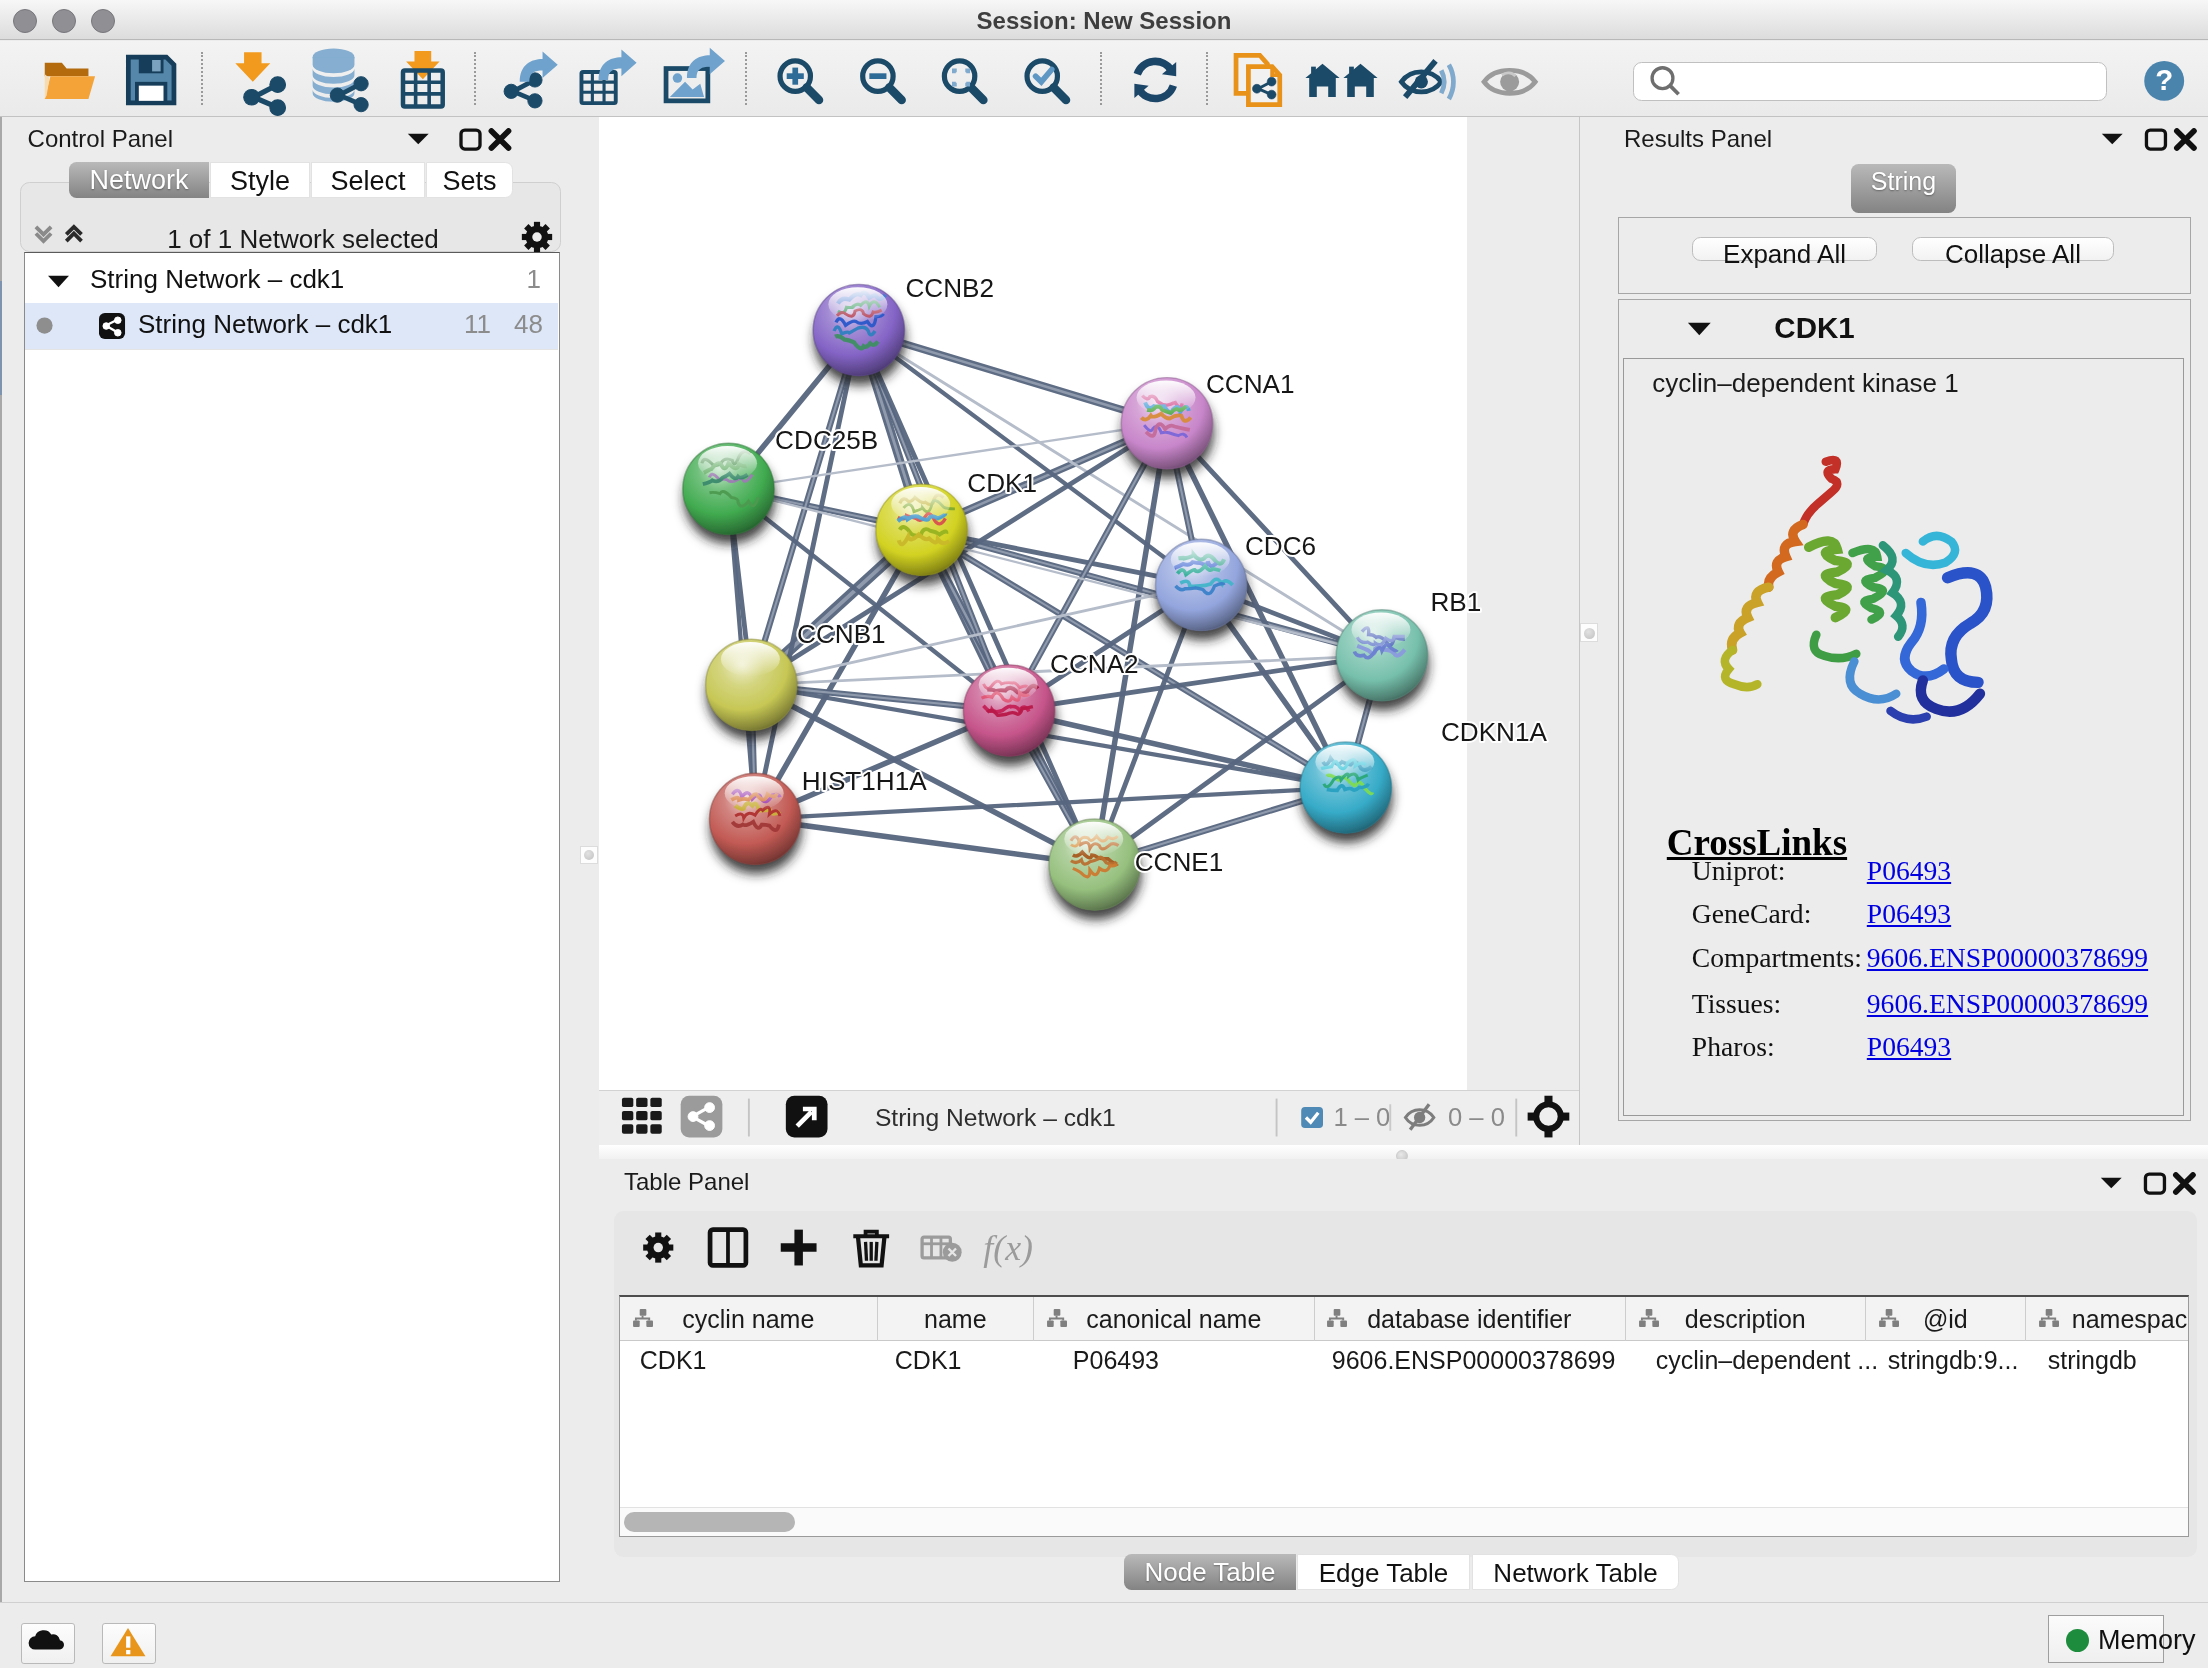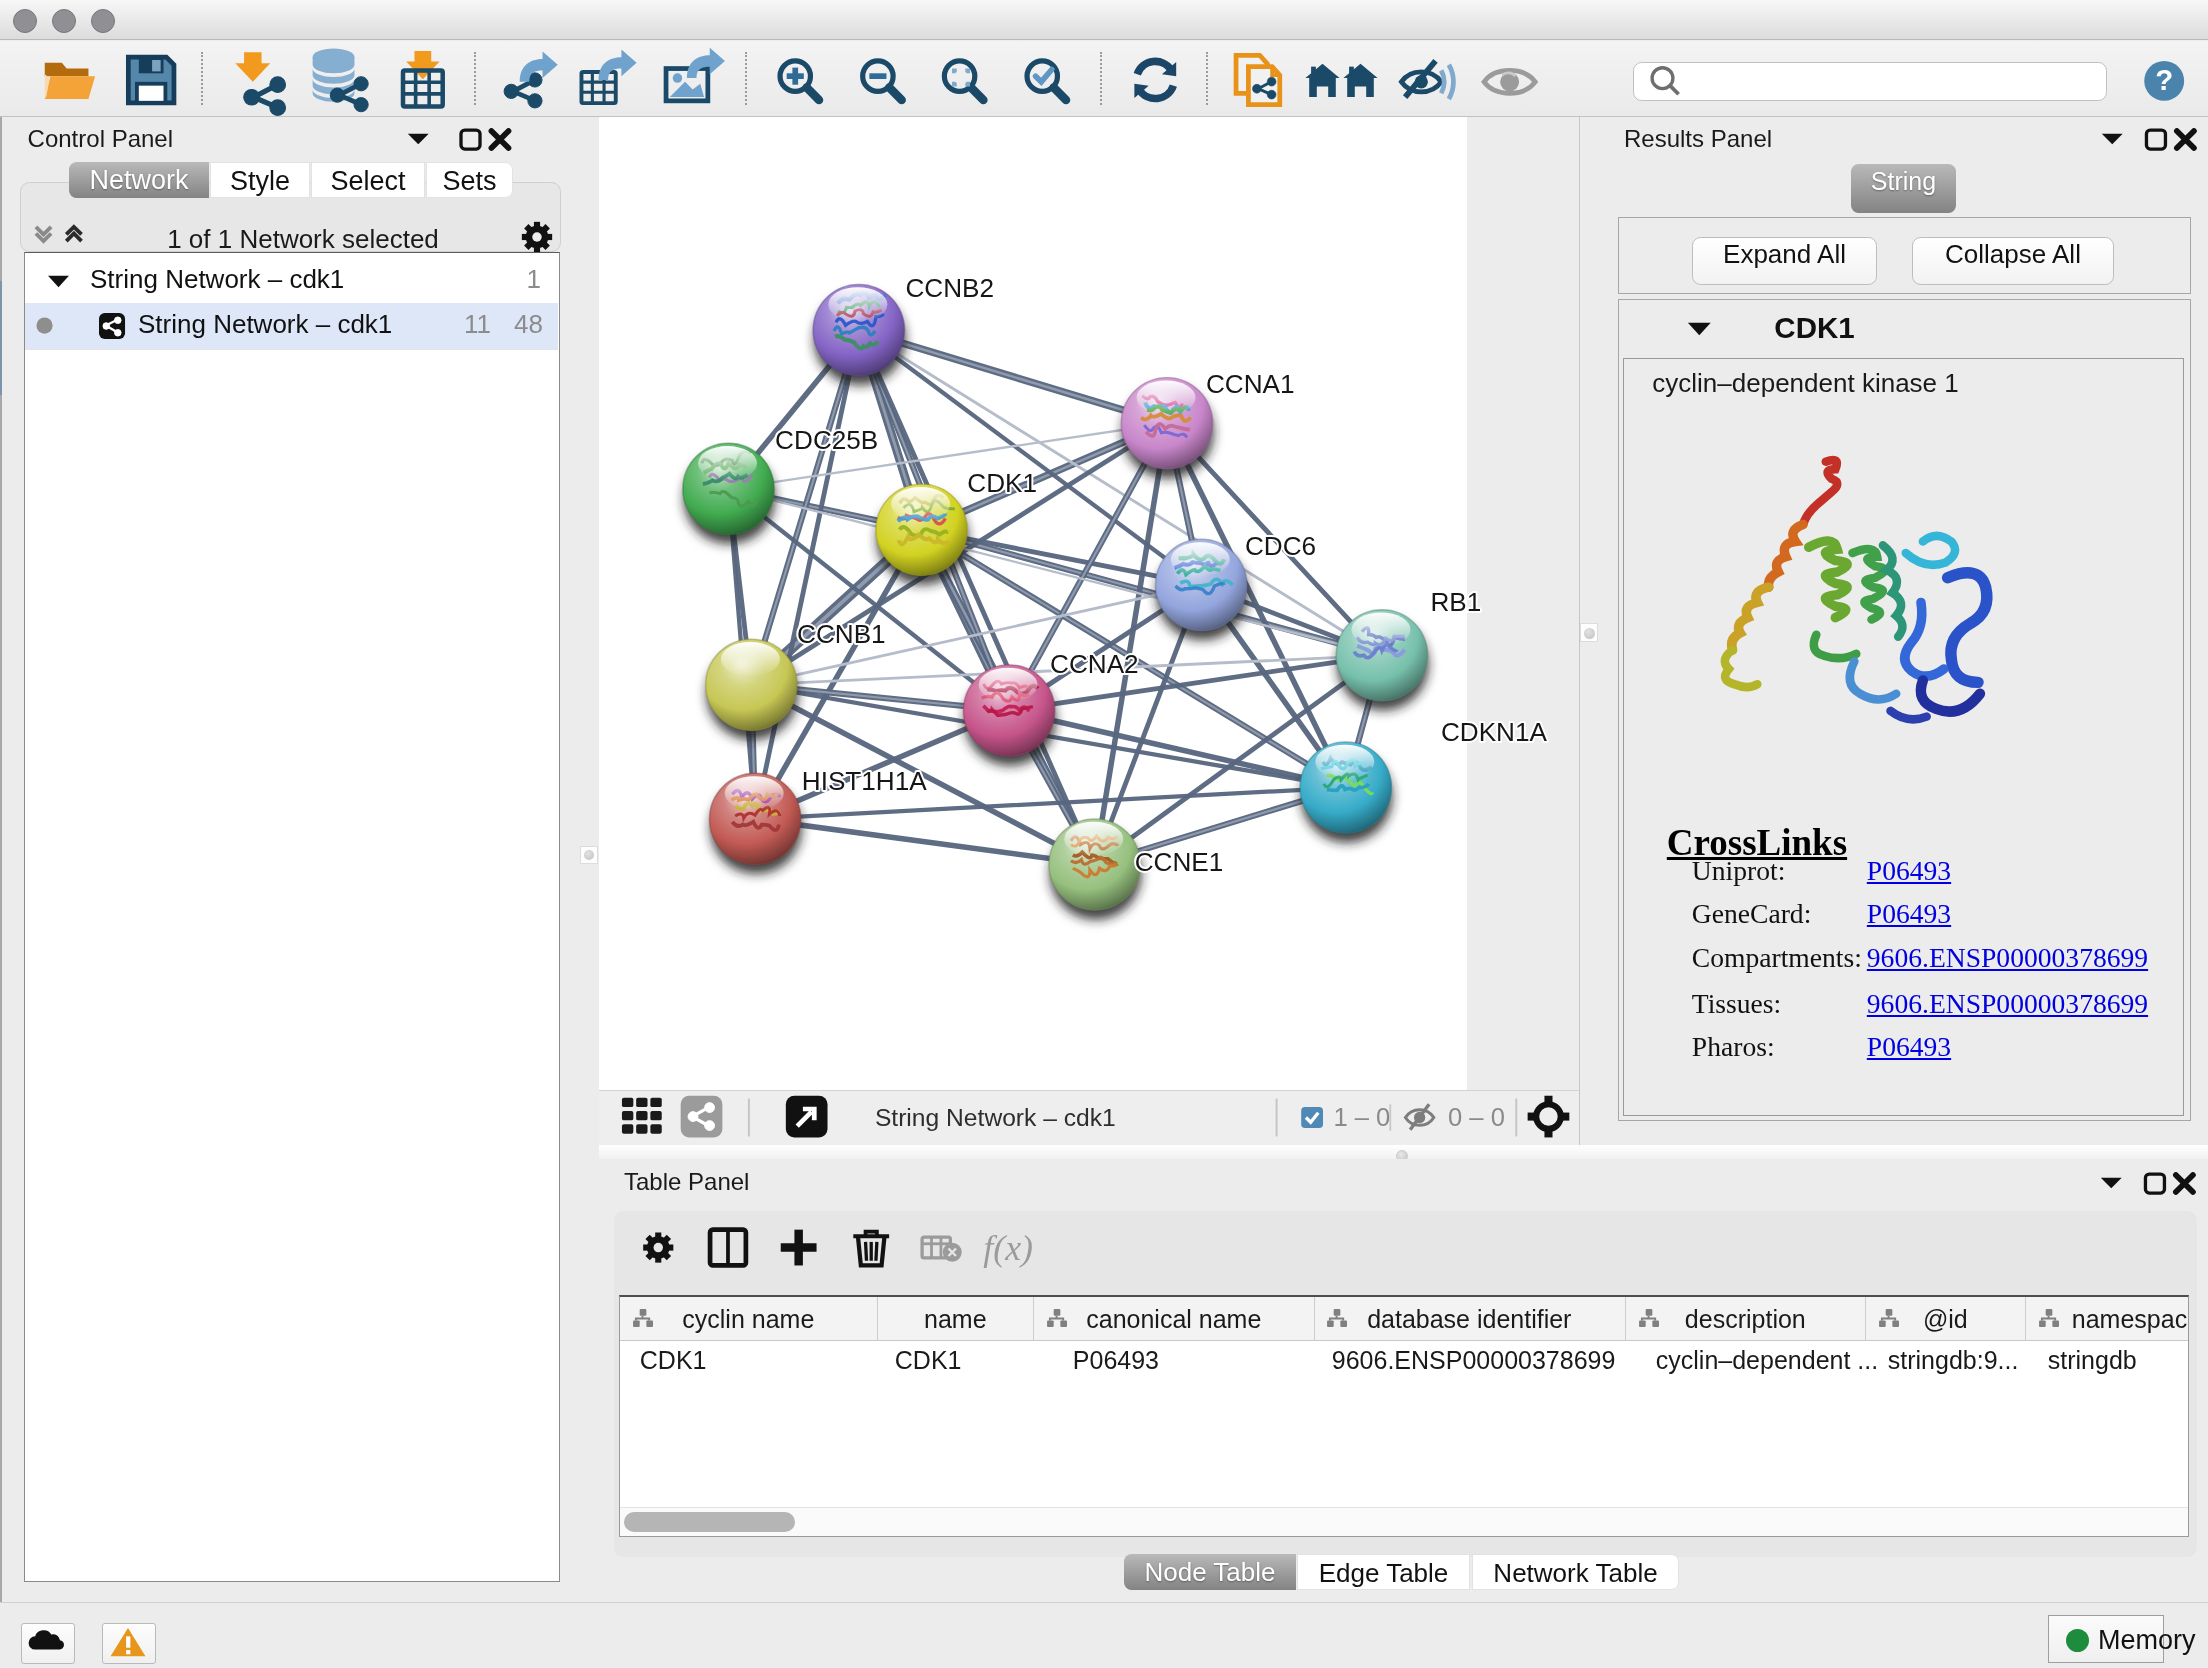--- a/index.html
+++ b/index.html
@@ -42,33 +42,34 @@
 .hcell span { position:absolute; left:0; right:0; top:7.6px; text-align:center; }
 .hic { position:absolute; left:13.3px; top:12.4px; }
 #nt-row { position:absolute; left:0; top:44px; width:100%; height:38px; font-size:25px; color:#1a1a1a; }
 #nt-row span { position:absolute; top:4.8px; }
 #nt-scroll { position:absolute; left:0; bottom:0; width:100%; height:29.5px; background:#fafafa; border-top:1px solid #e2e2e2; }
 #nt-thumb { position:absolute; left:3.8px; top:4.8px; width:171px; height:20px; background:#b5b5b5; border-radius:10.5px; }
 .btab { position:absolute; top:1554px; height:36px; font-size:26px; text-align:center; line-height:36px; }
 .tab-un { background:#fff; color:#111; border:1px solid #e2e2e2; }
 .gbtn { background:linear-gradient(#b9b9b9,#838383); color:#fff; text-shadow:0 1px 1.9px rgba(0,0,0,0.35); }
 .cptab { position:absolute; top:45px; height:36px; font-size:27px; text-align:center; line-height:36px; }
-.rbtn { top:19px; height:48px; background:linear-gradient(#ffffff,#f2f2f2); border:1.9px solid #bdbdbd;
+.rbtn { top:19px; height:24px; background:linear-gradient(#ffffff,#f2f2f2); border:1.9px solid #bdbdbd;
   border-radius:8.6px; font-size:26px; text-align:center; line-height:33px; color:#111; }
 .serif { font-family:"Liberation Serif", serif; }
 .crow { position:absolute; left:0; width:100%; font-family:"Liberation Serif", serif; font-size:27.6px; }
 .clab { position:absolute; left:68px; color:#111; }
 .clink { position:absolute; left:243px; color:#0000e0; text-decoration:underline; }
 </style>
 </head>
 <body>
 <div id="titlebar">
   <div class="tl" style="left:13.3px;"></div>
   <div class="tl" style="left:52px;"></div>
   <div class="tl" style="left:91px;"></div>
+  <div id="title">Session: New Session</div>
 </div>
 <div id="toolbar">
   <svg id="tbicons" width="2208" height="76" style="position:absolute;left:0;top:0;" xmlns="http://www.w3.org/2000/svg" viewBox="0 0 2322 80">
    <defs>
      <g id="share3">
        <line x1="-11" y1="2" x2="10" y2="-9" stroke-width="5"></line>
        <line x1="-11" y1="2" x2="10" y2="11" stroke-width="5"></line>
        <circle cx="-13" cy="2" r="7.5"></circle>
        <circle cx="12" cy="-10" r="7.5"></circle>
        <circle cx="12" cy="12" r="7.5"></circle>

